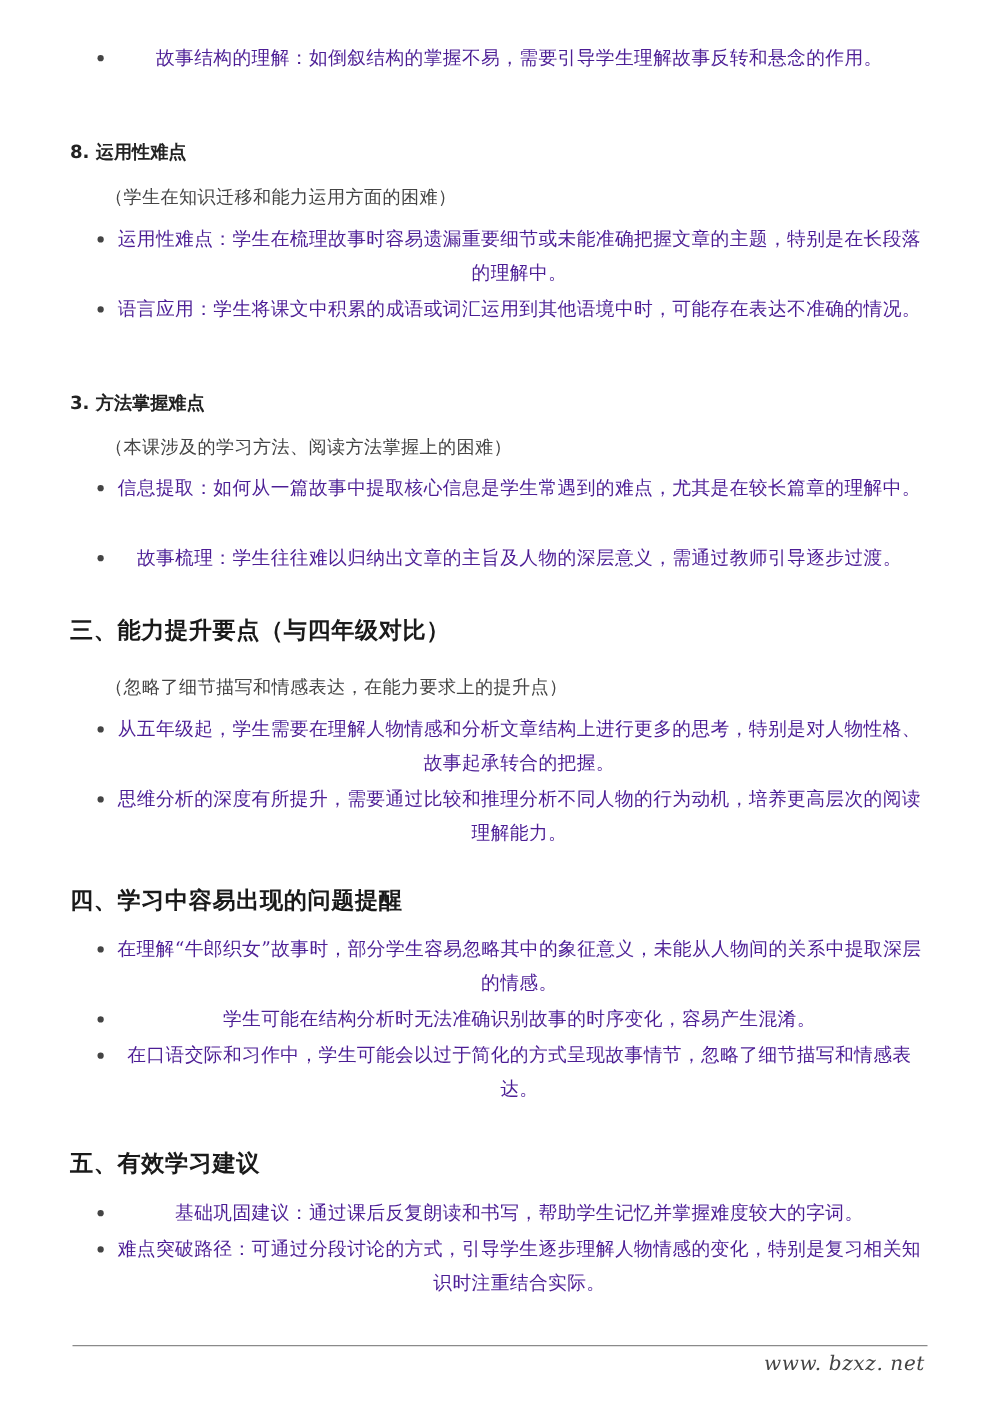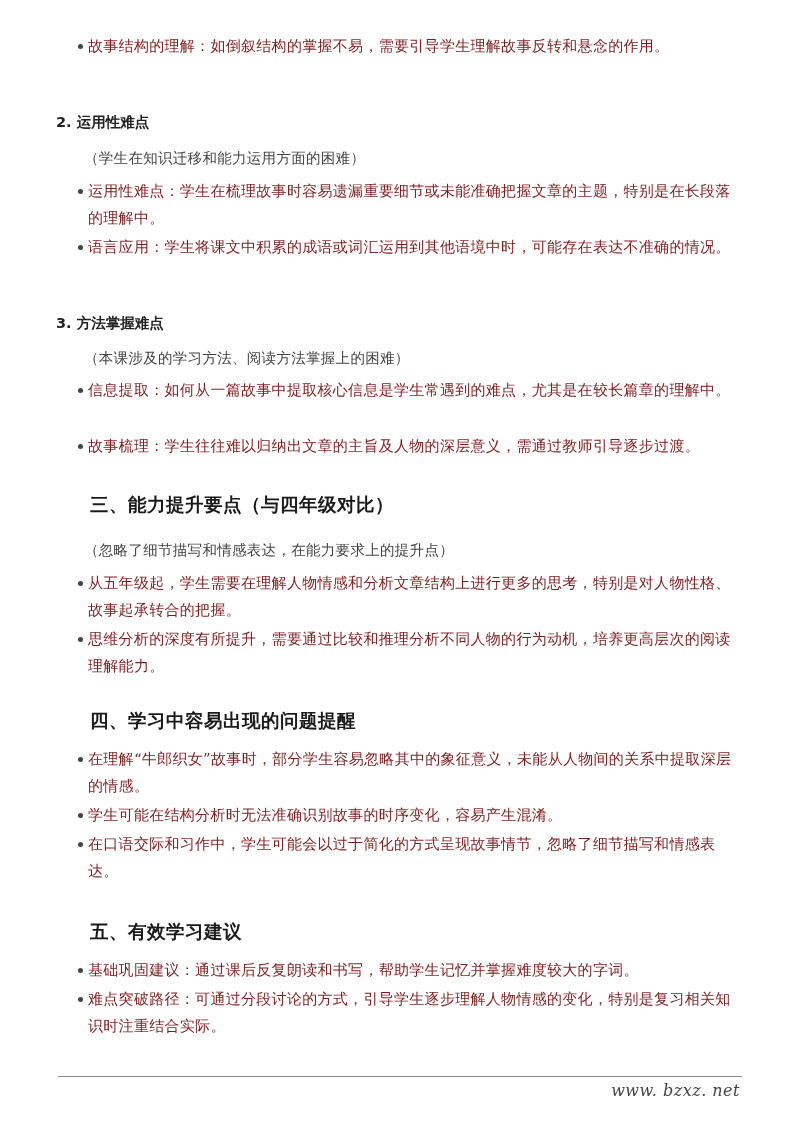--- a/index.html
+++ b/index.html
@@ -20,21 +20,22 @@
       left: 0; top: 0;
       width: 800px;
       height: 1130px;
     }
     .bullet-row {
       position: absolute;
       left: 78px;
       width: 665px;
       font-size: 15px;
       line-height: 27px;
-      color: #7f1d1d;
+      color: #4c1d95;
+      text-align: center;
     }
     .bullet-row .dot {
       position: absolute;
       left: 0;
       top: 11px;
       width: 5px;
       height: 5px;
       border-radius: 50%;
       background: #444;
     }
@@ -62,21 +63,20 @@
     }
     .h2 {
       position: absolute;
       left: 56px;
       font-family: "DejaVu Sans", "Liberation Sans", sans-serif;
       font-weight: bold;
       font-size: 18.5px;
       color: #1a1a1a;
       line-height: 24px;
       letter-spacing: 0.5px;
-      margin-left: 34px;
     }
     .watermark {
       position: absolute;
       left: 376px;
       top: 996px;
       font-family: "DejaVu Sans", "Liberation Sans", sans-serif;
       font-weight: bold;
       font-size: 72px;
       color: #e4e4e4;
       letter-spacing: 1px;
@@ -112,21 +112,21 @@
 <div class="page">
 
 
   <div class="content">
 
     <div class="bullet-row" style="top:33px;">
       <span class="dot"></span>
       <span class="text">故事结构的理解：如倒叙结构的掌握不易，需要引导学生理解故事反转和悬念的作用。</span>
     </div>
 
-    <div class="subhead" style="top:112px;">2. 运用性难点</div>
+    <div class="subhead" style="top:112px;">8. 运用性难点</div>
     <div class="note" style="top:148px;">（学生在知识迁移和能力运用方面的困难）</div>
     <div class="bullet-row" style="top:178px;">
       <span class="dot"></span>
       <span class="text">运用性难点：学生在梳理故事时容易遗漏重要细节或未能准确把握文章的主题，特别是在长段落的理解中。</span>
     </div>
     <div class="bullet-row" style="top:234px;">
       <span class="dot"></span>
       <span class="text">语言应用：学生将课文中积累的成语或词汇运用到其他语境中时，可能存在表达不准确的情况。</span>
     </div>
 

